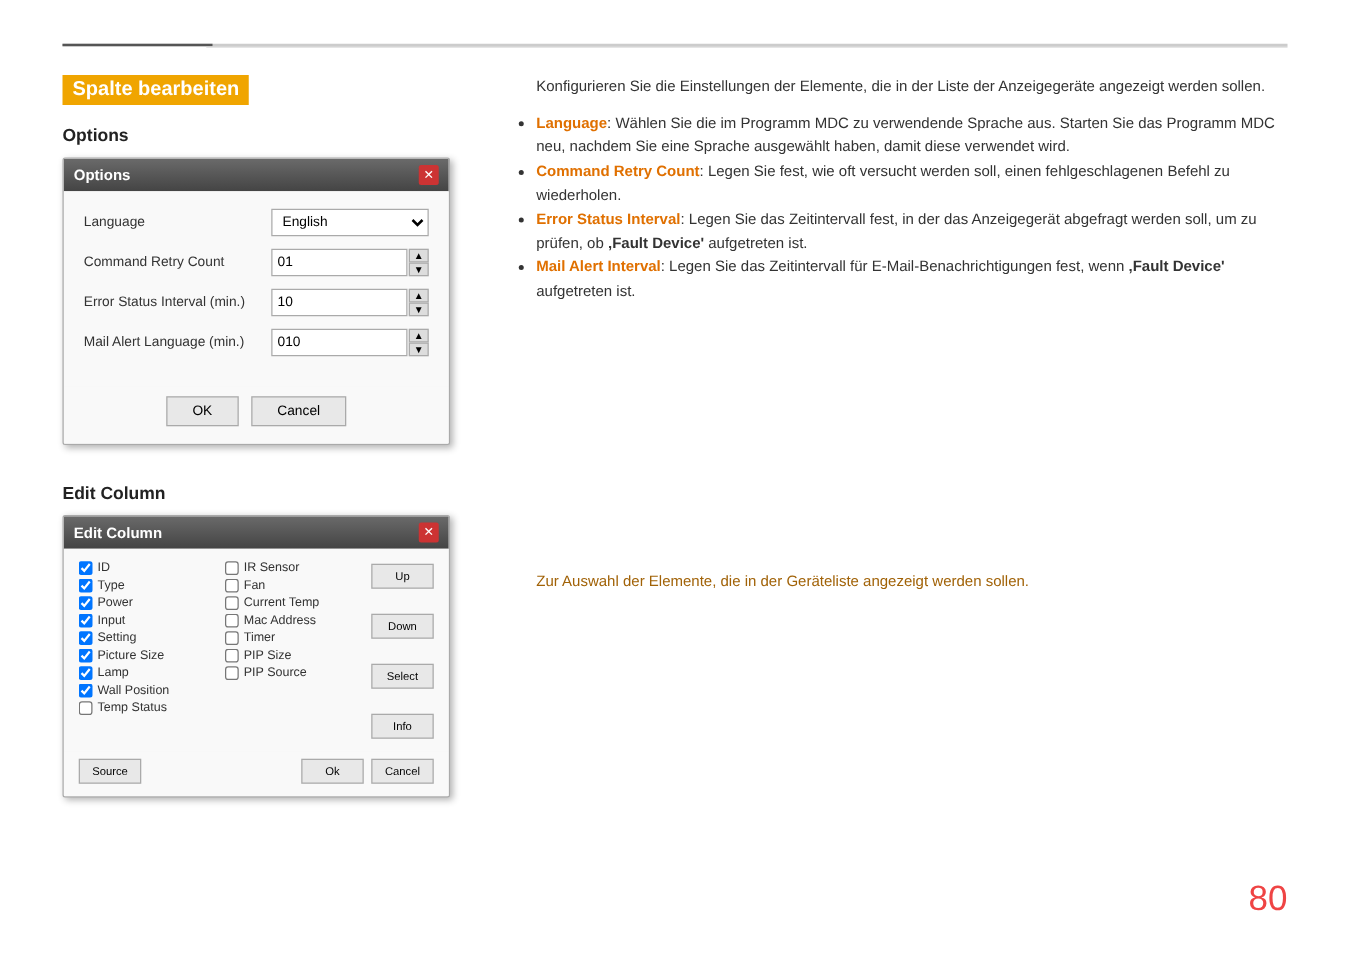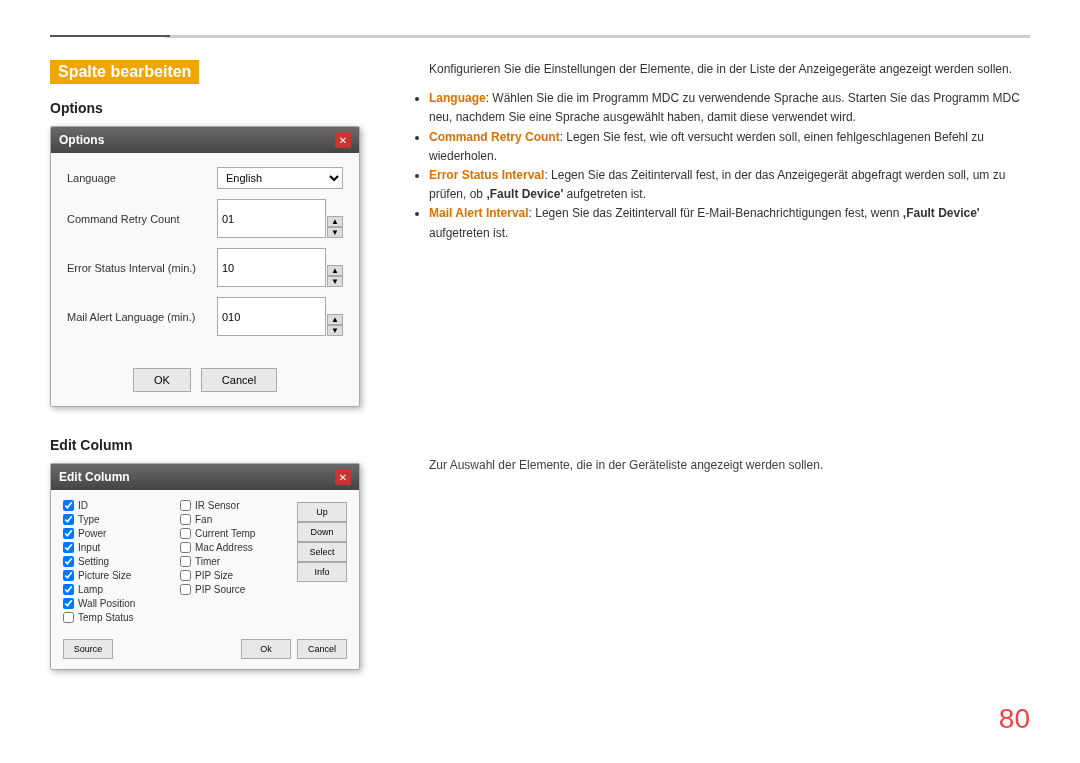--- a/index.html
+++ b/index.html
@@ -149,21 +149,21 @@
       display: flex;
       align-items: flex-end;
       flex: 1;
     }
 
     .dialog-spinner input {
       border: 1px solid #aaa;
       background: #fff;
       font-size: 11px;
       padding: 2px 4px;
-      height: 39px;
+      height: 22px;
       width: 55px;
     }
 
     .spinner-buttons {
       display: flex;
       flex-direction: column;
       margin-left: 1px;
     }
 
     .spinner-btn {
@@ -229,21 +229,21 @@
     }
 
     .edit-col-item input[type="checkbox"] {
       width: 11px;
       height: 11px;
     }
 
     .edit-col-buttons {
       display: flex;
       flex-direction: column;
-      gap: 0;
+      gap: 20px;
       justify-content: flex-start;
       padding-top: 2px;
     }
 
     .edit-col-btn {
       background: #e8e8e8;
       border: 1px solid #aaa;
       font-size: 9px;
       padding: 2px 6px;
       cursor: pointer;
@@ -500,19 +500,19 @@
         <span class="bold-orange">Command Retry Count</span><span>: Legen Sie fest, wie oft versucht werden soll, einen fehlgeschlagenen Befehl zu wiederholen.</span>
       </li>
       <li>
         <span class="bold-orange">Error Status Interval</span><span>: Legen Sie das Zeitintervall fest, in der das Anzeigegerät abgefragt werden soll, um zu prüfen, ob </span><span class="bold-text">‚Fault Device'</span><span> aufgetreten ist.</span>
       </li>
       <li>
         <span class="bold-orange">Mail Alert Interval</span><span>: Legen Sie das Zeitintervall für E-Mail-Benachrichtigungen fest, wenn </span><span class="bold-text">‚Fault Device'</span><span> aufgetreten ist.</span>
       </li>
     </ul>
 
-    <p style="margin-top: 215px; font-size: 12px; color: #404040;">Zur Auswahl der Elemente, die in der Geräteliste angezeigt werden sollen.</p>
+    <p style="margin-top: 215px; font-size: 12px; color: #a16207;">Zur Auswahl der Elemente, die in der Geräteliste angezeigt werden sollen.</p>
 
   </div>
 
   <div class="page-number">80</div>
 
 </div>
 
 </body></html>

